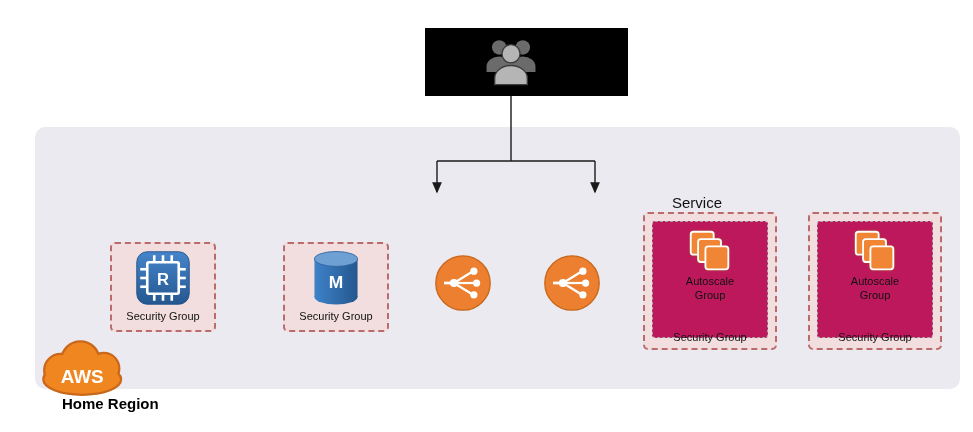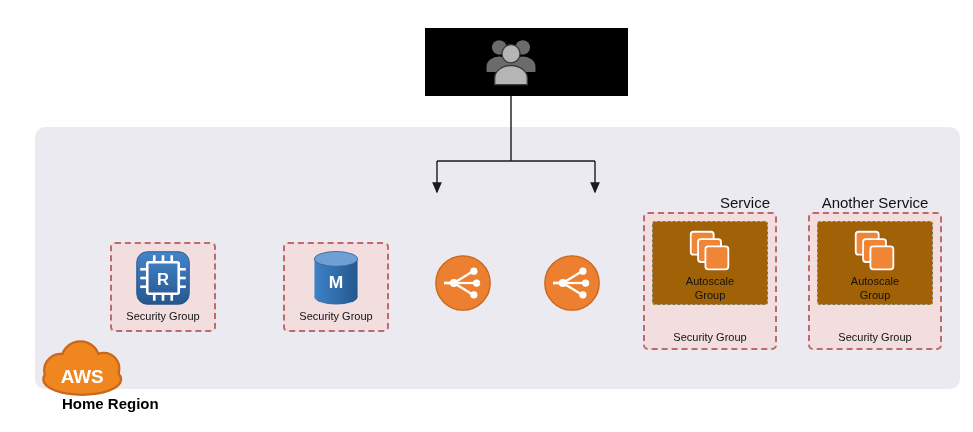--- a/index.html
+++ b/index.html
@@ -34,31 +34,31 @@
   .sg-label { font-size:11px; color:#111; margin-top:3px; white-space:nowrap; }
 
   
   .elb { position:absolute; width:58px; height:58px; }
   .elb1 { left:434px; top:254px; }
   .elb2 { left:543px; top:254px; }
 
   
   .service-title { position:absolute; top:194px; width:134px; text-align:center;
     font-size:15px; color:#111; white-space:nowrap; }
-  .title1 { left:678px; }
+  .title1 { left:630px; }
   .title2 { left:808px; }
   .service-group {
     position:absolute; top:212px; width:134px; height:138px;
     background:#F2DEDE; border:2px dashed #BA6B6B; border-radius:5px;
   }
   .svc1 { left:643px; }
   .svc2 { left:808px; }
   .autoscale-box {
-    position:absolute; left:7px; top:7px; width:116px; height:84px;
-    background:#a16207; border:1px dashed #A8A8A8; border-radius:3px;
+    position:absolute; left:7px; top:7px; width:116px; height:117px;
+    background:#be185d; border:1px dashed #A8A8A8; border-radius:3px;
     display:flex; flex-direction:column; align-items:center;
   }
   .autoscale-icon { width:44px; height:44px; margin-top:7px;
     filter: drop-shadow(0 0 1px rgba(160,85,20,.85)); }
   .autoscale-label { font-size:11px; color:#111; text-align:center; width:70px;
     line-height:1.25; margin-top:2px; }
   .service-sg-label { position:absolute; bottom:5px; left:0; width:100%;
     text-align:center; font-size:11px; color:#111; }
 
   
@@ -172,21 +172,20 @@
       <svg class="autoscale-icon" viewBox="0 0 48 48">
         <rect x="3" y="3" width="25" height="25" rx="3" fill="#F08536" stroke="#fff" stroke-width="2"></rect>
         <rect x="11" y="11" width="25" height="25" rx="3" fill="#F08536" stroke="#fff" stroke-width="2"></rect>
         <rect x="19" y="19" width="25" height="25" rx="3" fill="#F08536" stroke="#fff" stroke-width="2"></rect>
       </svg>
       <div class="autoscale-label">Autoscale Group</div>
     </div>
     <div class="service-sg-label">Security Group</div>
   </div>
 
-  <div class="service-title title2">Another Service</div>
   <div class="service-group svc2">
     <div class="autoscale-box">
       <svg class="autoscale-icon" viewBox="0 0 48 48">
         <rect x="3" y="3" width="25" height="25" rx="3" fill="#F08536" stroke="#fff" stroke-width="2"></rect>
         <rect x="11" y="11" width="25" height="25" rx="3" fill="#F08536" stroke="#fff" stroke-width="2"></rect>
         <rect x="19" y="19" width="25" height="25" rx="3" fill="#F08536" stroke="#fff" stroke-width="2"></rect>
       </svg>
       <div class="autoscale-label">Autoscale Group</div>
     </div>
     <div class="service-sg-label">Security Group</div>

